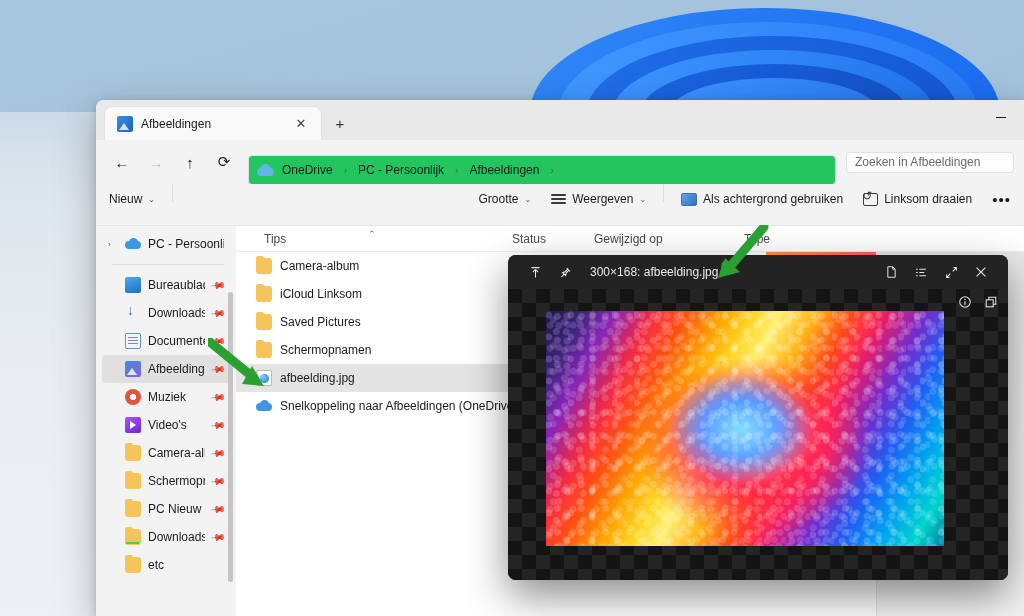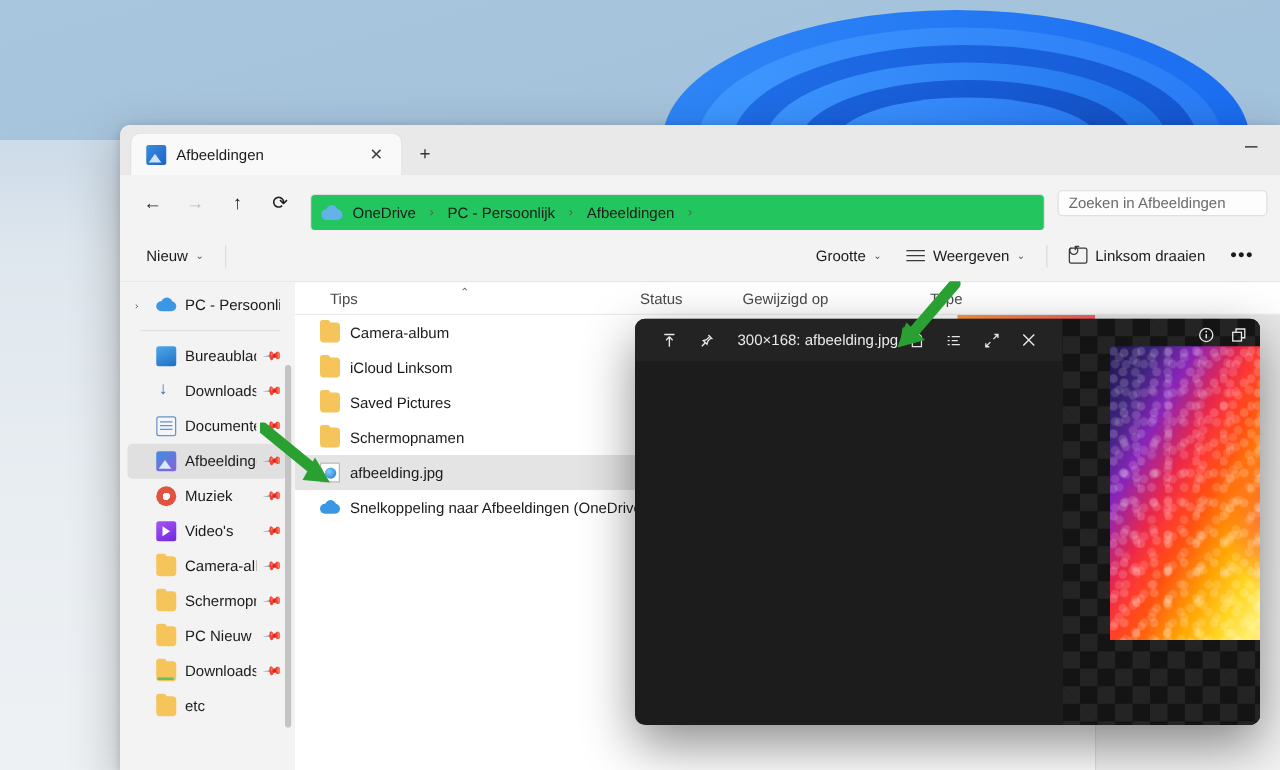--- a/index.html
+++ b/index.html
@@ -119,21 +119,21 @@
   #search {
     width: 168px; height: 21px; margin-left: 8px;
     background: #fdfdfd; border: 1px solid #e0e0e0; border-radius: 4px;
     display: flex; align-items: center; padding: 0 8px;
     font-size: 12px; color: #6b6b6b; white-space: nowrap; overflow: hidden;
   }
 
   
   #toolbar {
     height: 42px; background: #f3f3f3;
-    display: flex; align-items: center; padding: 0 12px; gap: 2px;
+    display: flex; align-items: flex-start; padding: 0 4px; gap: 2px;
     border-bottom: 1px solid #e5e5e5;
   }
   .tb {
     display: flex; align-items: center; gap: 6px;
     height: 30px; padding: 0 9px; border-radius: 4px;
     font-size: 12px; color: #1b1b1b; white-space: nowrap;
   }
   .chev { font-size: 8px; color: #555; }
   .tb-div { width: 1px; height: 18px; background: #dcdcdc; margin: 0 6px; }
   .spacer { flex: 1; }
@@ -238,21 +238,21 @@
   }
 
   
   #preview {
     position: absolute; left: 508px; top: 255px;
     width: 500px; height: 325px;
     background: #1c1c1c;
     border-radius: 8px;
     box-shadow: 0 16px 42px rgba(0,0,0,.45);
     overflow: hidden;
-    display: flex; flex-direction: row;
+    display: flex; flex-direction: column;
   }
   #pv-bar {
     height: 34px; flex: 0 0 34px;
     background: #232323;
     display: flex; align-items: center;
     padding: 0 12px; gap: 0;
     color: #f0f0f0;
   }
   .pv-btn {
     width: 30px; height: 26px; display: flex; align-items: center; justify-content: center;
@@ -366,20 +366,24 @@
       <span class="hamb">
           <i></i>
           <i></i>
           <i></i>
         </span>
       <span>Weergeven</span>
       <span class="chev">⌄</span>
     </div>
     <div class="tb-div"></div>
     <div class="tb">
+      <span class="mon-ico"></span>
+      <span>Als achtergrond gebruiken</span>
+    </div>
+    <div class="tb">
       <span class="rot-ico"></span>
       <span>Linksom draaien</span>
     </div>
     <div class="tb">
       <span class="dots">•••</span>
     </div>
   </div>
 
   <div id="body">
 

